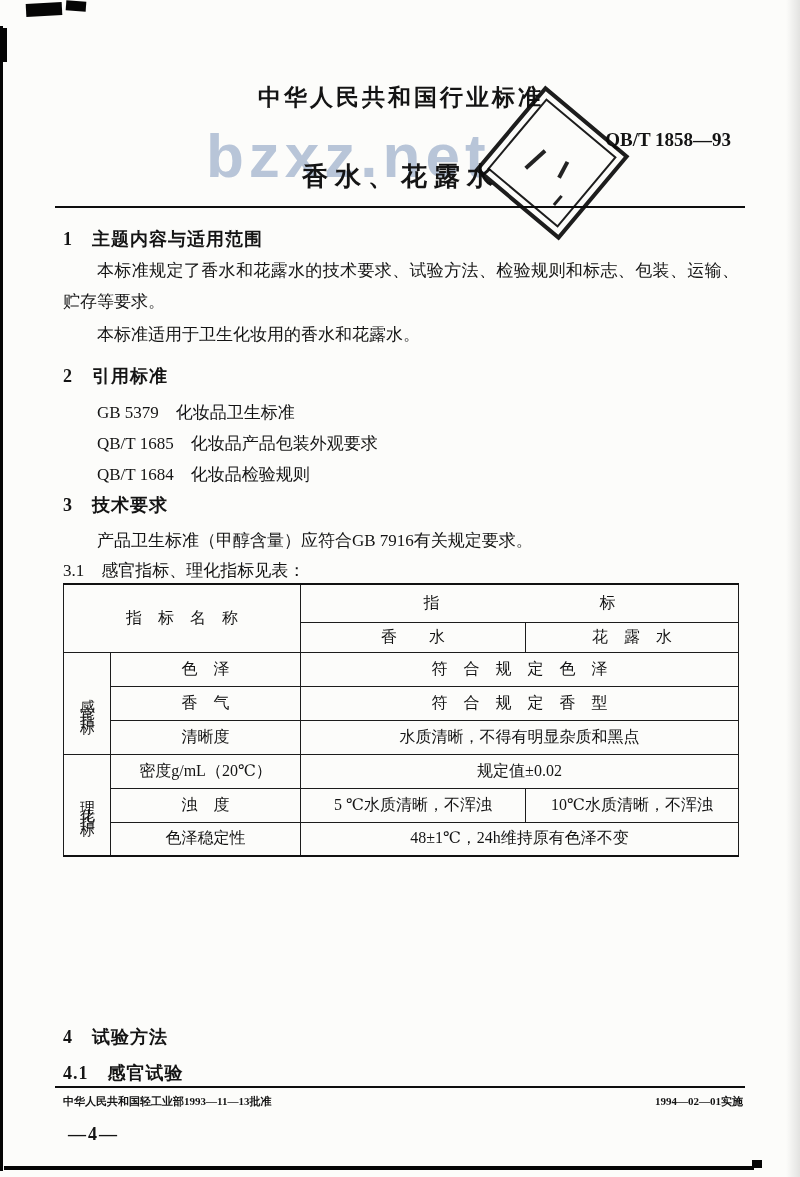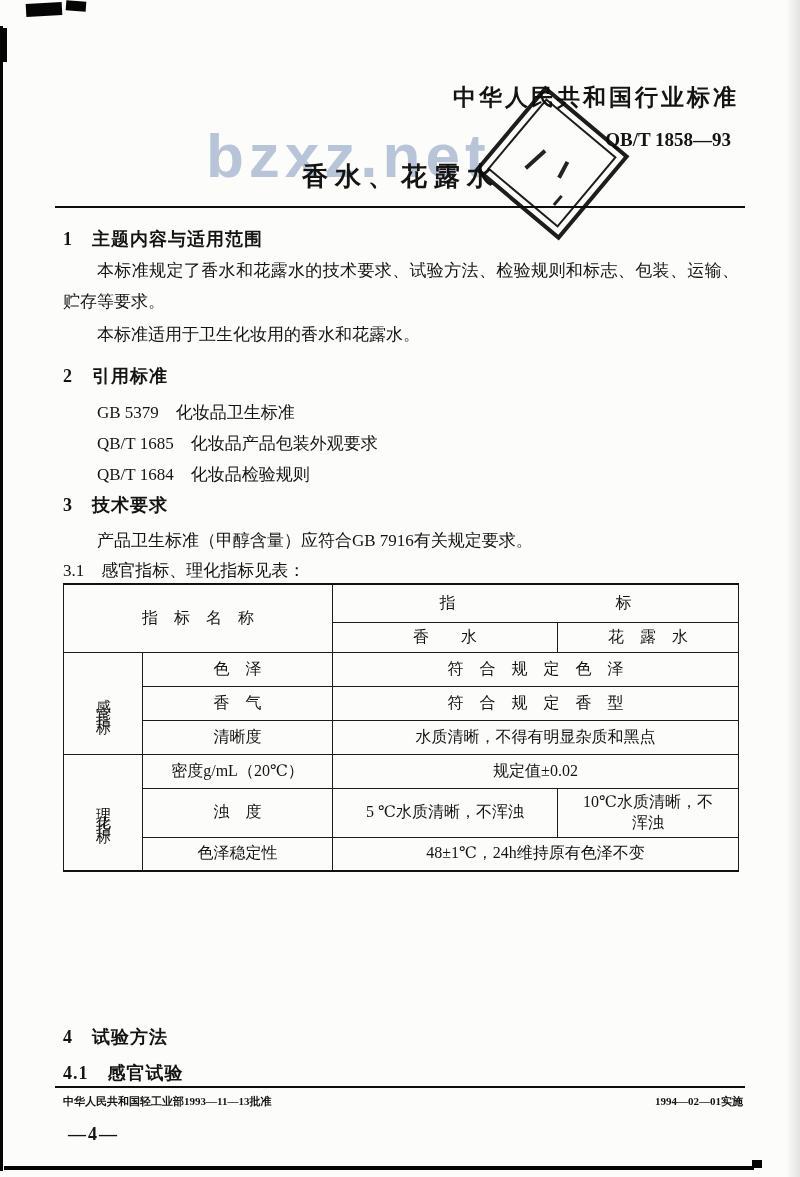--- a/index.html
+++ b/index.html
@@ -44,41 +44,41 @@
   }
   .seal-inner { position: absolute; inset: 5px; border: 2px solid #0b0b0b; }
   .seal-mark { position: absolute; background: #111; }
   .seal-mark.m1 { left: 30px; top: 34px; width: 26px; height: 4px; transform: rotate(8deg); }
   .seal-mark.m2 { left: 44px; top: 62px; width: 18px; height: 4px; transform: rotate(-12deg); }
   .seal-mark.m3 { left: 20px; top: 78px; width: 12px; height: 3px; }
 
   
   .abs { position: absolute; left: 63px; width: 676px; z-index: 2; }
 
-  .hdr-org   { text-align: right; font-size: 23px; font-weight: bold; letter-spacing: 3px; line-height: 28px; }
+  .hdr-org   { text-align: center; font-size: 23px; font-weight: bold; letter-spacing: 3px; line-height: 28px; }
   .hdr-code  { text-align: right;  font-size: 19px; font-weight: bold; margin-top: 16px; padding-right: 8px; line-height: 24px; }
   .hdr-title { text-align: center; font-size: 26px; font-weight: bold; letter-spacing: 7px; margin-top: 8px; line-height: 34px; }
 
   .rule  { position: absolute; left: 55px; width: 690px; border-top: 2.5px solid #0e0e0e; z-index: 2; }
   .rule2 { position: absolute; left: 55px; width: 690px; border-top: 2px solid #0e0e0e; z-index: 2; }
 
   .h2   { font-size: 18px; font-weight: bold; line-height: 26px; letter-spacing: 1px; }
   .para { font-size: 17px; line-height: 31px; text-align: justify; text-indent: 2em; margin-top: 3px; }
   .line { font-size: 17px; line-height: 30px; }
   .ref  { font-size: 17px; line-height: 30px; margin-left: 2em; margin-top: 1px; }
 
   
   table.spec {
     width: 676px; border-collapse: collapse; font-size: 16px;
     border-top: 2.5px solid #111; border-bottom: 2px solid #111;
   }
   table.spec td {
     border: 1.5px solid #1c1c1c;
     text-align: center; vertical-align: middle;
-    padding: 3px 20px; height: 34px;
+    padding: 3px 4px; height: 34px;
   }
   table.spec tr.hr1 td { height: 38px; }
   table.spec tr.hr2 td { height: 30px; }
   td.rowname { text-align: left; padding-left: 38px; }
   td.vertcell { padding: 2px 0; }
   .vert {
     writing-mode: vertical-rl; text-orientation: upright;
     letter-spacing: 7px; font-size: 15px; display: inline-block;
   }
 

